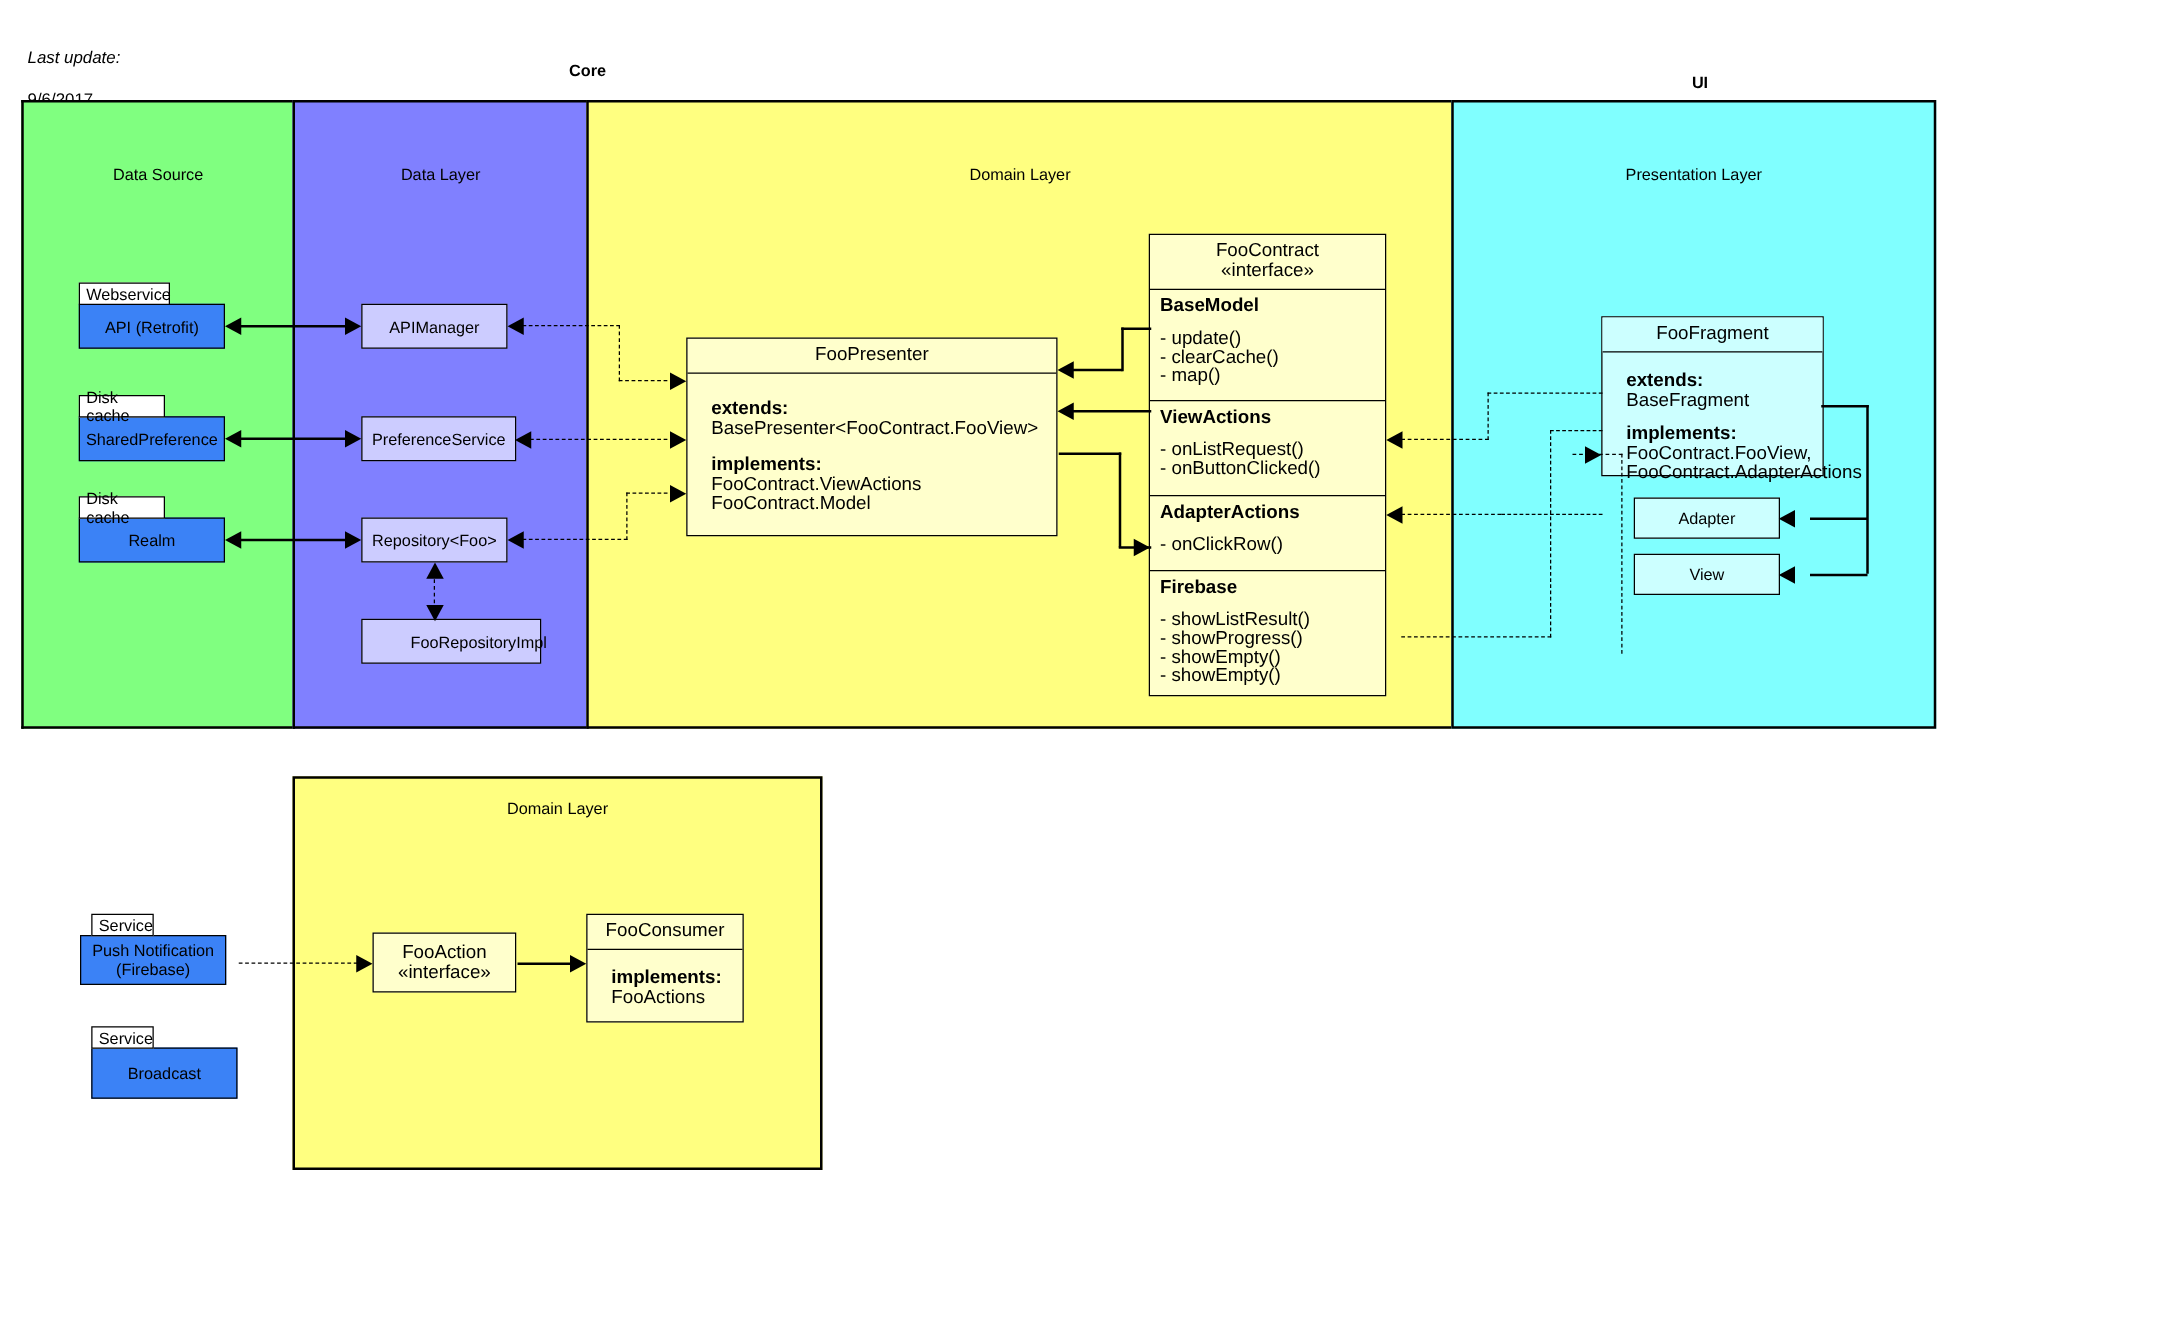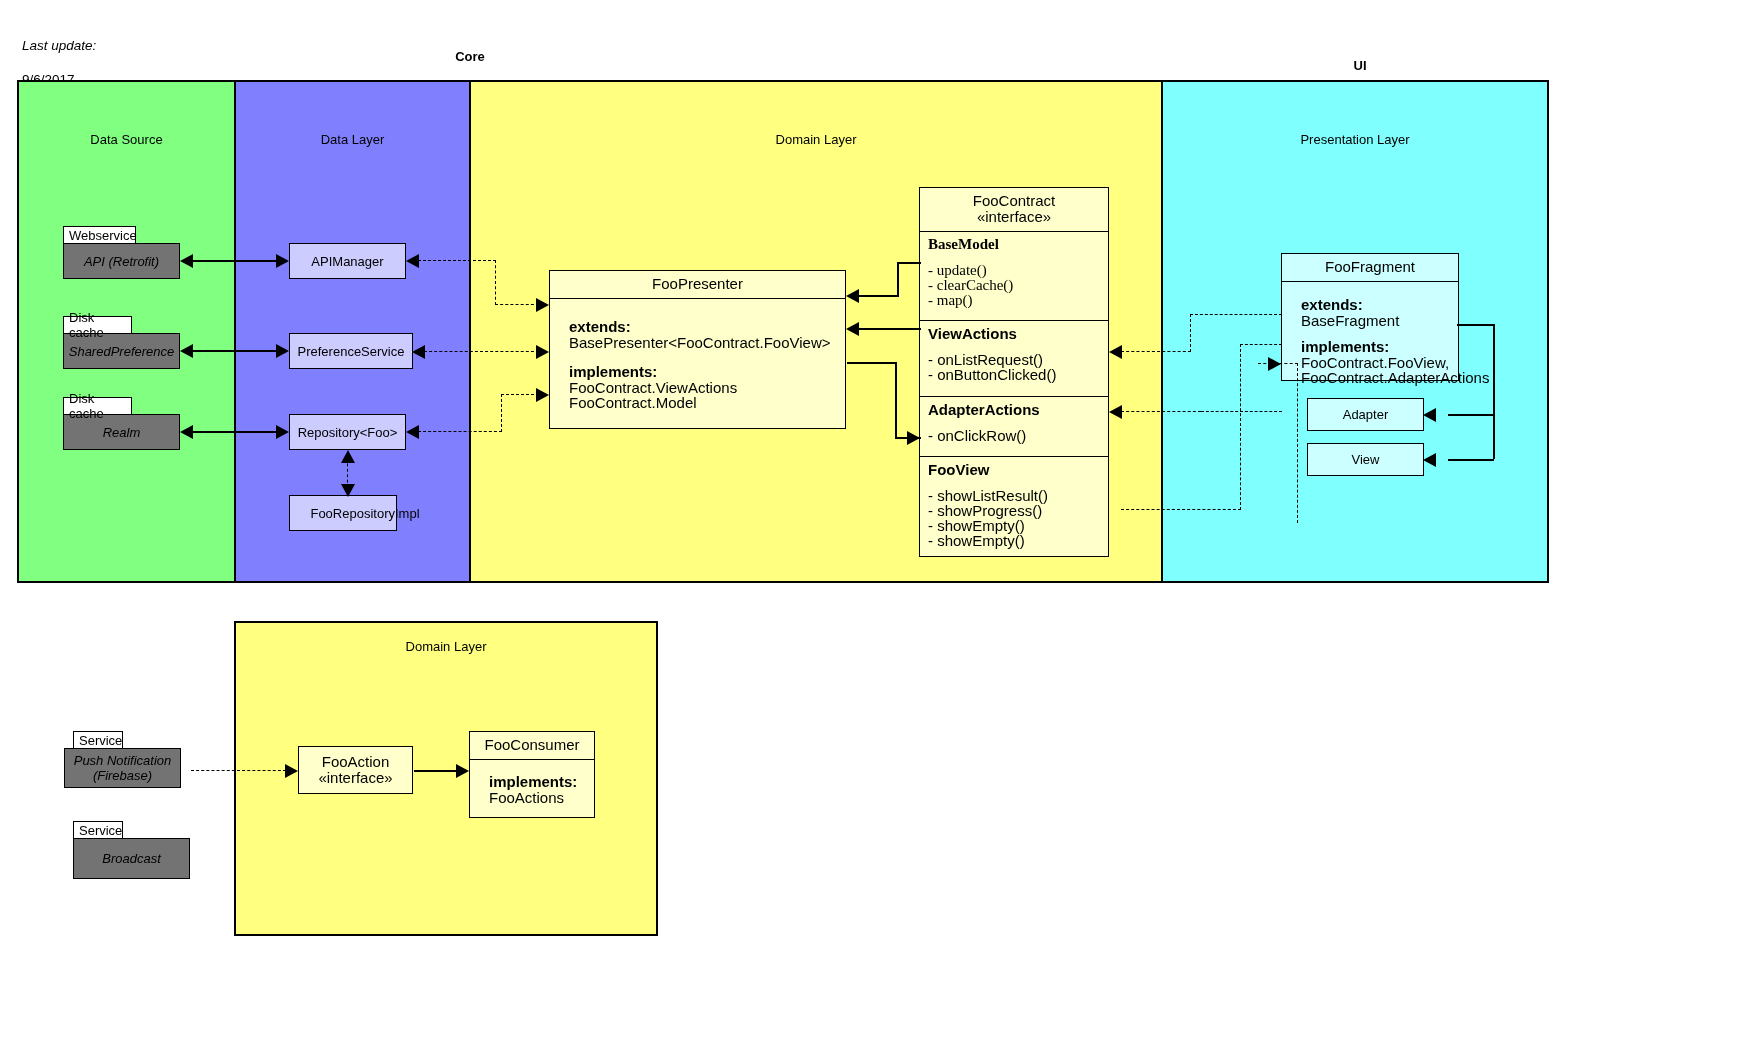--- a/index.html
+++ b/index.html
@@ -53,21 +53,21 @@
   .box {
     border: 1.6px solid #000;
     background: #ccccff;
     font-size: 13px;
     color: #000;
     display: flex;
     align-items: center;
     justify-content: center;
     text-align: center;
   }
-  .box.green { background: #737373; font-style: italic; }
+  .box.green { background: #3b82f6; }
   .box.cyan  { background: #ccffff; }
 
   
   .tab {
     border: 1.6px solid #000;
     background: #ffffff;
     font-size: 13px;
     color: #000;
     display: flex;
     align-items: center;
@@ -151,21 +151,21 @@
 
   <div class="abs tab" style="left:63px; top:316px; width:69px; height:18px;">Disk cache</div>
   <div class="abs box green" style="left:63px; top:333px; width:117px; height:36px;">SharedPreference</div>
 
   <div class="abs tab" style="left:63px; top:397px; width:69px; height:18px;">Disk cache</div>
   <div class="abs box green" style="left:63px; top:414px; width:117px; height:36px;">Realm</div>
 
   <div class="abs box" style="left:289px; top:243px; width:117px; height:36px;">APIManager</div>
   <div class="abs box" style="left:289px; top:333px; width:124px; height:36px;">PreferenceService</div>
   <div class="abs box" style="left:289px; top:414px; width:117px; height:36px;">Repository&lt;Foo&gt;</div>
-  <div class="abs box" style="left:289px; top:495px; width:108px; height:36px;padding-left:44px;">FooRepositoryImpl</div>
+  <div class="abs box" style="left:289px; top:495px; width:144px; height:36px;padding-left:44px;">FooRepositoryImpl</div>
 
   <div class="abs ln h" style="left:191px; top:260px; width:86px;"></div>
   <div class="abs arrow ar-l" style="left:180px; top:254px;"></div>
   <div class="abs arrow ar-r" style="left:276px; top:254px;"></div>
 
   <div class="abs ln h" style="left:191px; top:350px; width:86px;"></div>
   <div class="abs arrow ar-l" style="left:180px; top:344px;"></div>
   <div class="abs arrow ar-r" style="left:276px; top:344px;"></div>
 
   <div class="abs ln h" style="left:191px; top:431px; width:86px;"></div>
@@ -203,37 +203,37 @@
   <div class="abs dv" style="left:501px; top:394px; height:38px;"></div>
   <div class="abs dh" style="left:501px; top:394px; width:38px;"></div>
   <div class="abs arrow ar-l" style="left:406px; top:425px;"></div>
   <div class="abs arrow ar-r" style="left:536px; top:388px;"></div>
 
   <div class="abs classifier" style="left:919px; top:187px; width:190px; height:370px;">
     <div class="cls-head">
       <div>FooContract</div>
       <div>«interface»</div>
     </div>
-    <div class="sec" style="height:91px;font-family:Liberation Serif, serif;">
+    <div class="sec" style="height:91px;">
       <div class="sec-title">BaseModel</div>
       <div class="sec-item">- update()</div>
       <div class="sec-item">- clearCache()</div>
       <div class="sec-item">- map()</div>
     </div>
     <div class="sec" style="height:77px;">
       <div class="sec-title">ViewActions</div>
       <div class="sec-item">- onListRequest()</div>
       <div class="sec-item">- onButtonClicked()</div>
     </div>
     <div class="sec" style="height:61px;">
       <div class="sec-title">AdapterActions</div>
       <div class="sec-item">- onClickRow()</div>
     </div>
     <div class="sec">
-      <div class="sec-title">FooView</div>
+      <div class="sec-title">Firebase</div>
       <div class="sec-item">- showListResult()</div>
       <div class="sec-item">- showProgress()</div>
       <div class="sec-item">- showEmpty()</div>
       <div class="sec-item">- showEmpty()</div>
     </div>
   </div>
 
   <div class="abs ln v" style="left:897px; top:262px; height:35px;"></div>
   <div class="abs ln h" style="left:897px; top:262px; width:24px;"></div>
   <div class="abs ln h" style="left:858px; top:295px; width:40px;"></div>

